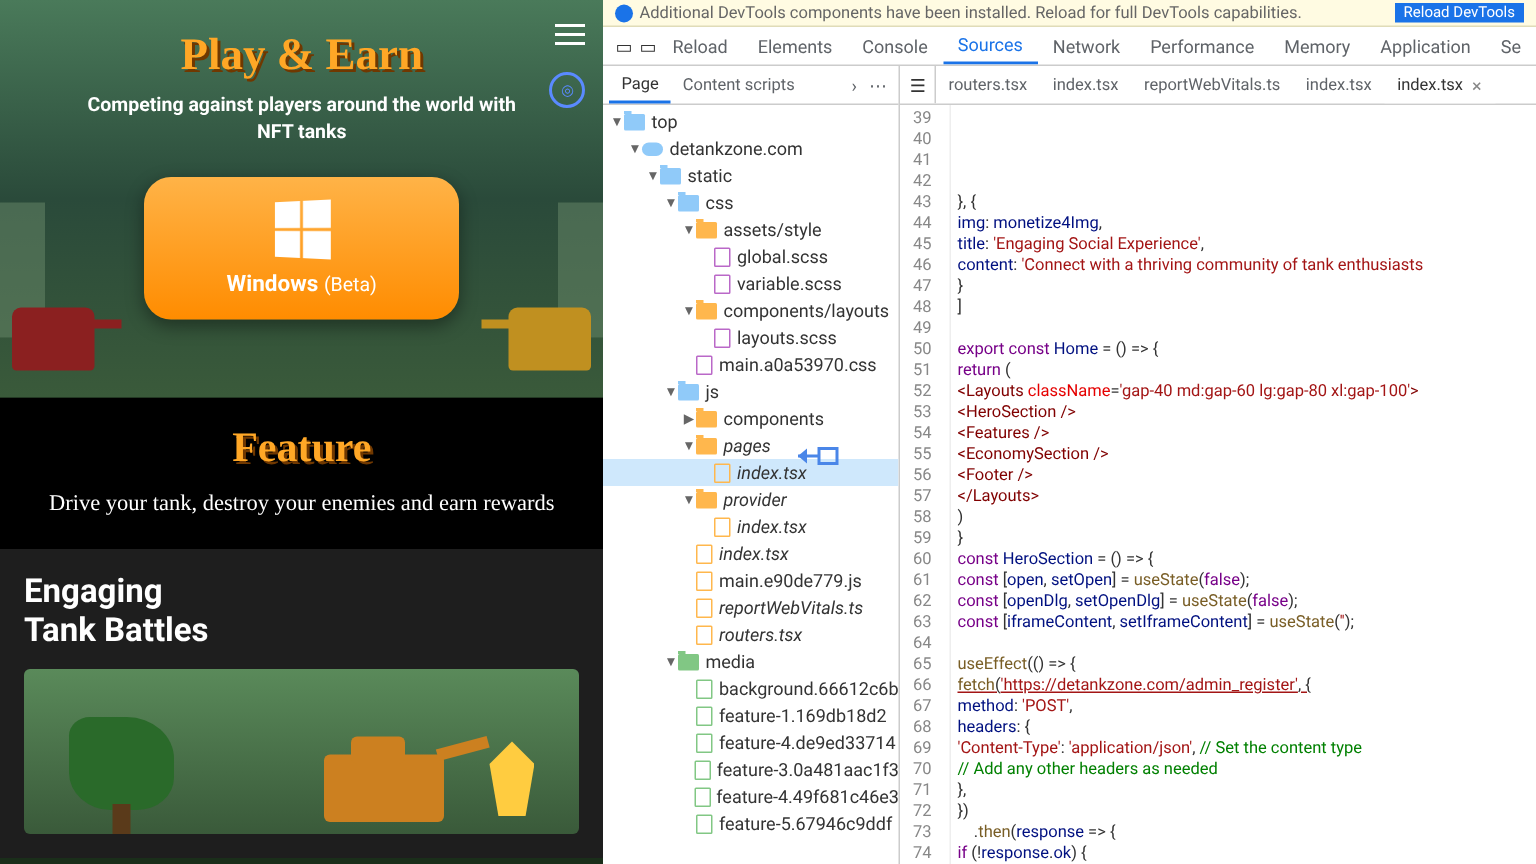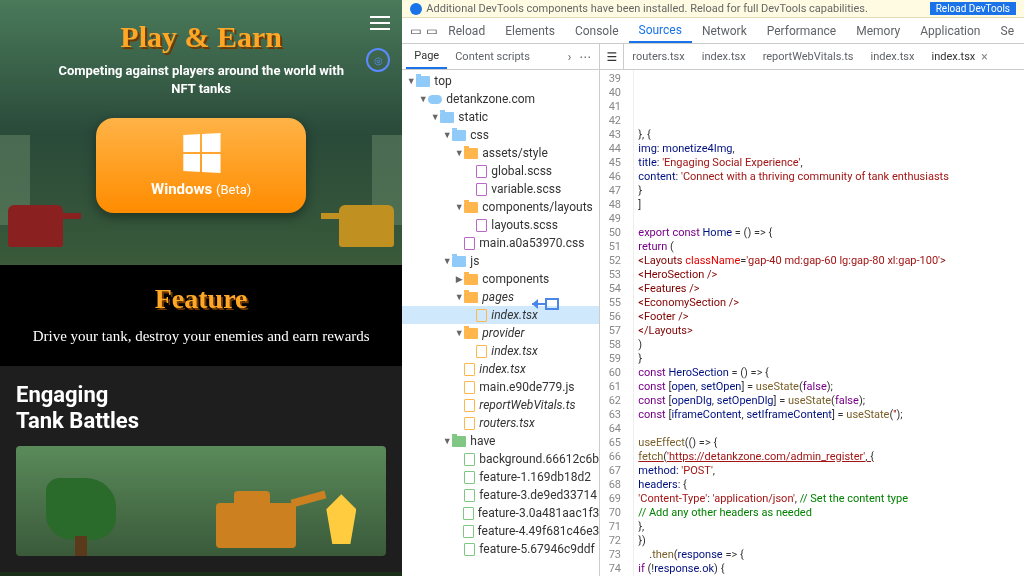--- a/index.html
+++ b/index.html
@@ -292,37 +292,37 @@
           </div>
         <div class="tree-row">
             <span class="tw" style="width:58px"></span>
             <span class="file-icon orange"></span>
             <span style="font-style:italic">routers.tsx</span>
           </div>
         <div class="tree-row">
             <span class="tw" style="width:36px"></span>
             <span class="arrow">▼</span>
             <span class="folder-icon green"></span>
-            <span>have</span>
+            <span>media</span>
           </div>
         <div id="media-files">
             <div class="tree-row">
               <span class="tw" style="width:58px"></span>
               <span class="file-icon green"></span>
               <span>background.66612c6b</span>
             </div>
             <div class="tree-row">
               <span class="tw" style="width:58px"></span>
               <span class="file-icon green"></span>
               <span>feature-1.169db18d2</span>
             </div>
             <div class="tree-row">
               <span class="tw" style="width:58px"></span>
               <span class="file-icon green"></span>
-              <span>feature-3.de9ed33714</span>
+              <span>feature-4.de9ed33714</span>
             </div>
             <div class="tree-row">
               <span class="tw" style="width:58px"></span>
               <span class="file-icon green"></span>
               <span>feature-3.0a481aac1f3</span>
             </div>
             <div class="tree-row">
               <span class="tw" style="width:58px"></span>
               <span class="file-icon green"></span>
               <span>feature-4.49f681c46e3</span>

